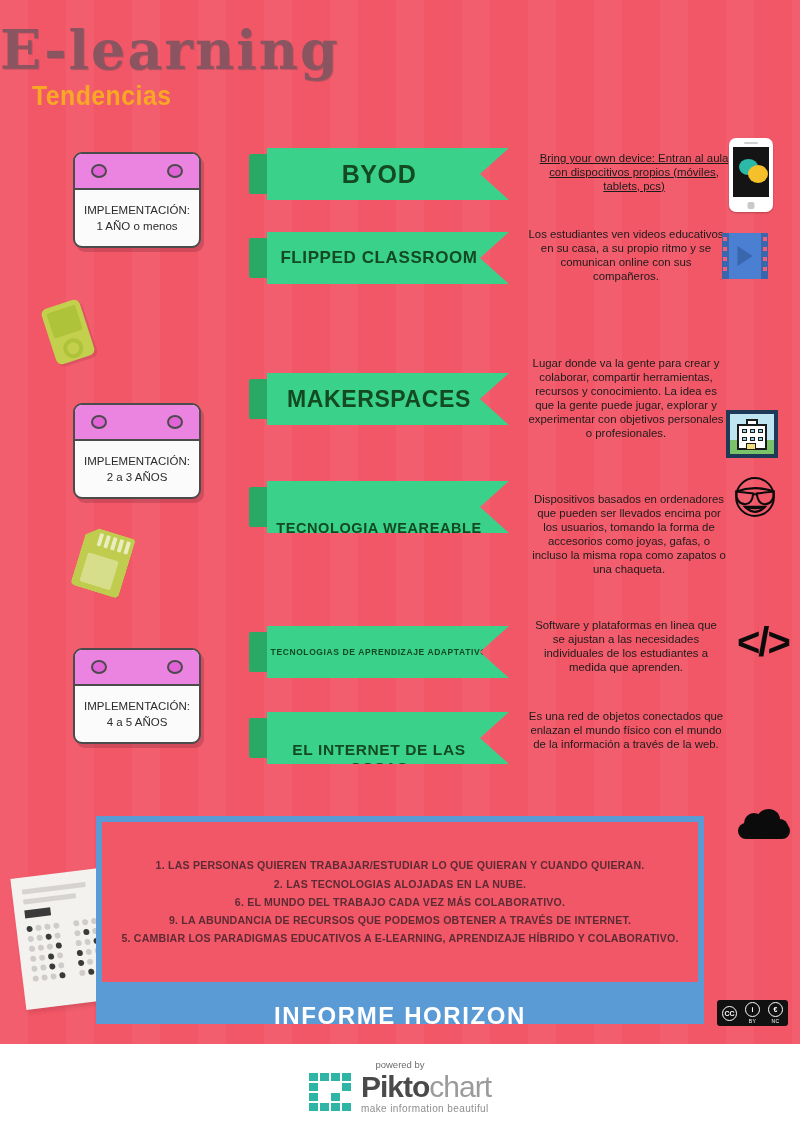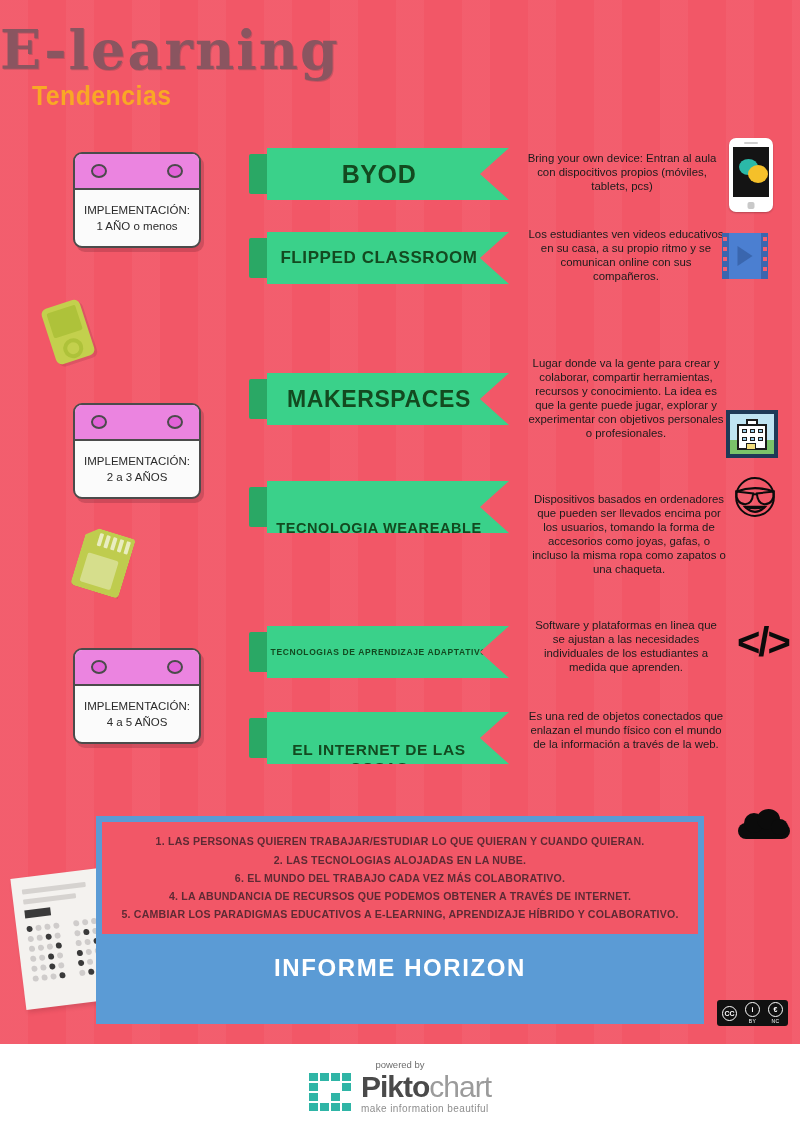--- a/index.html
+++ b/index.html
@@ -236,21 +236,21 @@
   .sheet .dot.on { background: #3a3a3a; }
 
   
   #horizon {
     position: absolute; left: 96px; top: 816px;
     width: 608px; height: 208px;
     background: #5b9bd5;
     padding: 6px;
   }
   #horizon-inner {
-    width: 100%; height: 112px;
+    width: 100%; height: 160px;
     background: #f25767;
     display: flex; align-items: center; justify-content: center;
   }
   #horizon-list {
     text-align: center;
     font-size: 10.6px; font-weight: bold;
     letter-spacing: .2px;
     color: #5e2a34;
     line-height: 1.72;
   }
@@ -384,21 +384,21 @@
     </div>
   </div>
 
   <div class="ribbon rib-md" style="left:249px; top:712px;">
     <div class="tab"></div>
     <div class="flag">
       <span style="font-size:15.5px">EL INTERNET DE LAS COSAS</span>
     </div>
   </div>
 
-  <div class="desc" style="left:524px; top:152px;">Bring your own device: Entran al aula con dispocitivos propios (móviles, tablets, pcs)</div>
+  <div class="desc" style="left:536px; top:152px;text-decoration:underline;">Bring your own device: Entran al aula con dispocitivos propios (móviles, tablets, pcs)</div>
   <div class="desc" style="left:528px; top:357px;">Lugar donde va la gente para crear y colaborar, compartir herramientas, recursos y conocimiento. La idea es que la gente puede jugar, explorar y experimentar con objetivos personales o profesionales.</div>
   <div class="desc" style="left:528px; top:228px;">Los estudiantes ven videos educativos en su casa, a su propio ritmo y se comunican online con sus compañeros.</div>
   <div class="desc" style="left:531px; top:461px;margin-top:32px;">Dispositivos basados en ordenadores que pueden ser llevados encima por los usuarios, tomando la forma de accesorios como joyas, gafas, o incluso la misma ropa como zapatos o una chaqueta.</div>
   <div class="desc" style="left:528px; top:619px;">Software y plataformas en linea que se ajustan a las necesidades individuales de los estudiantes a medida que aprenden.</div>
   <div class="desc" style="left:528px; top:710px;">Es una red de objetos conectados que enlazan el  mundo físico con el mundo de la información a través de la web.</div>
 
   <div class="ricon phone" style="left:729px; top:138px;">
     <div class="hbar"></div>
     <div class="scr">
       <div class="b1"></div>
@@ -552,21 +552,21 @@
       </div>
     </div>
   </div>
 
   <div id="horizon">
     <div id="horizon-inner">
       <div id="horizon-list">
         <div>1. LAS PERSONAS QUIEREN TRABAJAR/ESTUDIAR LO QUE QUIERAN Y CUANDO QUIERAN.</div>
         <div>2. LAS TECNOLOGIAS ALOJADAS EN LA NUBE.</div>
         <div>6. EL MUNDO DEL TRABAJO CADA VEZ MÁS COLABORATIVO.</div>
-        <div>4. LA ABUNDANCIA DE RECURSOS QUE PODEMOS OBTENER A TRAVÉS DE INTERNET.</div>
+        <div>9. LA ABUNDANCIA DE RECURSOS QUE PODEMOS OBTENER A TRAVÉS DE INTERNET.</div>
         <div>5. CAMBIAR LOS PARADIGMAS EDUCATIVOS A E-LEARNING, APRENDIZAJE HÍBRIDO Y COLABORATIVO.</div>
       </div>
     </div>
     <div id="horizon-title">INFORME HORIZON</div>
   </div>
 
   <div id="cc-badge">
     <div class="cc-cell">
       <div class="circ">CC</div>
     </div>

